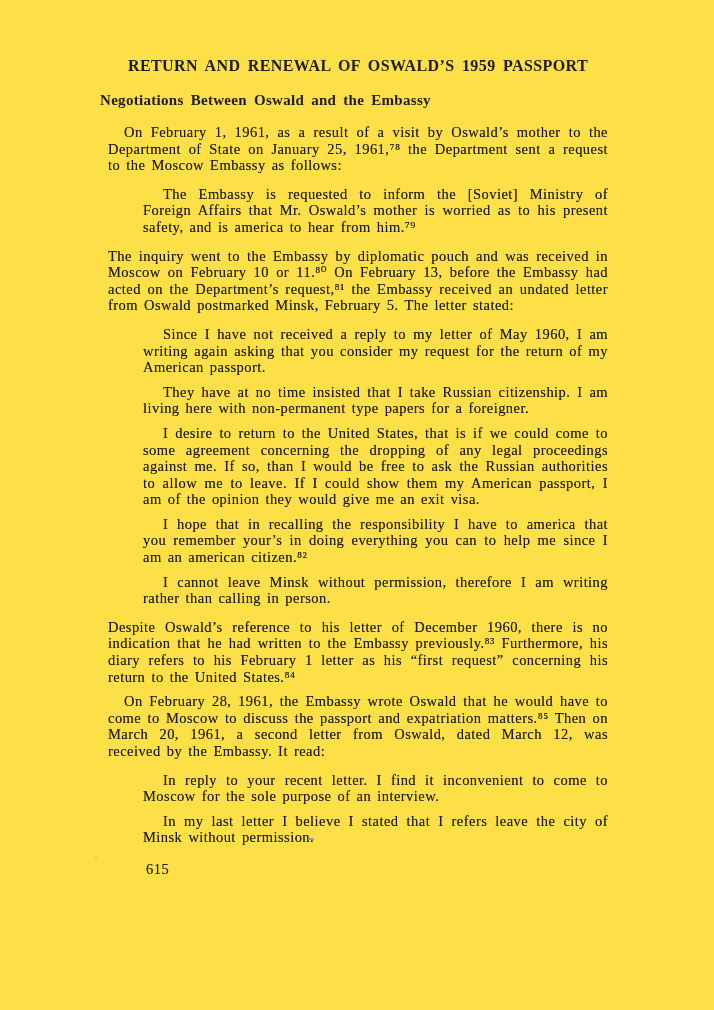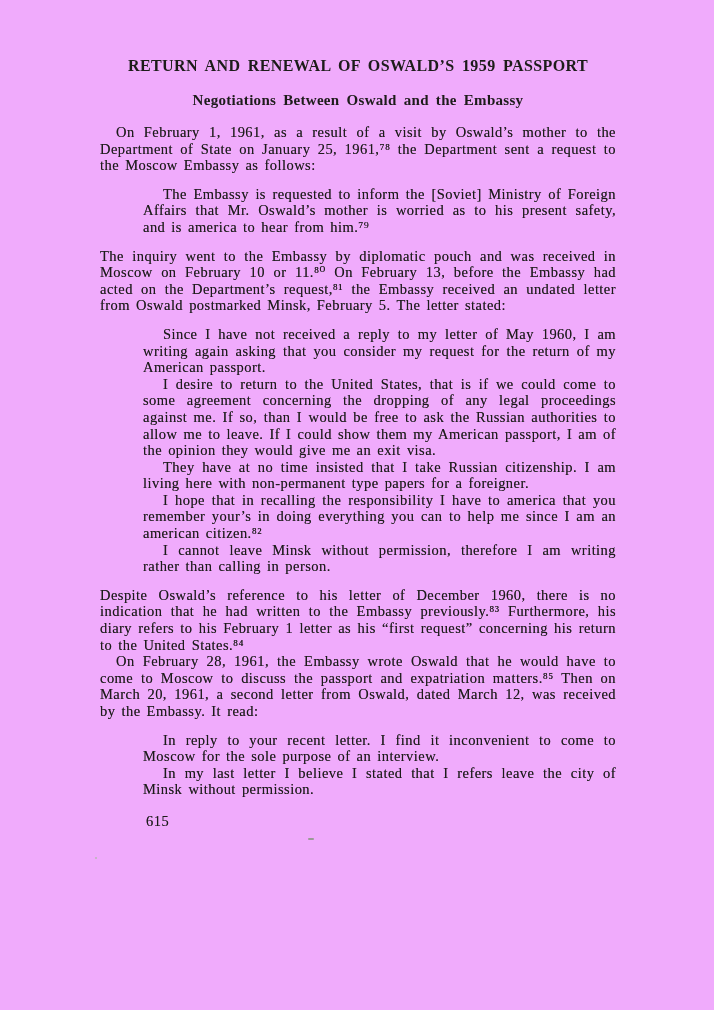--- a/index.html
+++ b/index.html
@@ -4,21 +4,21 @@
 <style>
   html, body {
     margin: 0;
     padding: 0;
     background: #ffffff;
   }
   .page {
     position: relative;
     width: 714px;
     height: 1010px;
-    background: #f0abfc;
+    background: #fde047;
     overflow: hidden;
     font-family: "Liberation Serif", "DejaVu Serif", serif;
     color: #1d1c1a;
   }
   .text-column {
     position: absolute;
     left: 100px;
     top: 0;
     width: 516px;
   }
@@ -26,37 +26,37 @@
     margin: 57px 0 0 0;
     text-align: center;
     font-size: 16px;
     font-weight: bold;
     letter-spacing: 0.4px;
     word-spacing: 3px;
     white-space: nowrap;
   }
   .doc-subtitle {
     margin: 17px 0 0 0;
-    text-align: center;
+    text-align: left;
     font-size: 15px;
     font-weight: bold;
     letter-spacing: 0.3px;
     word-spacing: 3px;
     white-space: nowrap;
   }
   .doc-body {
     margin-top: 15px;
     font-size: 14.5px;
     line-height: 16.6px;
     letter-spacing: 0.45px;
     word-spacing: 2px;
     text-shadow: 0 0 0.4px rgba(20,20,20,0.55);
   }
   .doc-body p {
-    margin: 0;
+    margin: 8px;
     text-align: justify;
   }
   .doc-body p.gap {
     margin-top: 12px;
   }
   .doc-body p.body.indent {
     text-indent: 16px;
   }
   .doc-body p.quote {
     margin-left: 43px;
@@ -94,22 +94,22 @@
 
 <div class="page">
   <div class="text-column">
     <h1 class="doc-title">RETURN AND RENEWAL OF OSWALD’S 1959 PASSPORT</h1>
     <h2 class="doc-subtitle">Negotiations Between Oswald and the Embassy</h2>
     <div class="doc-body">
         <p class="body indent">On February 1, 1961, as a result of a visit by Oswald’s mother to the Department of State on January 25, 1961,⁷⁸ the Department sent a request to the Moscow Embassy as follows:</p>
         <p class="quote indent gap">The Embassy is requested to inform the [Soviet] Ministry of Foreign Affairs that Mr. Oswald’s mother is worried as to his present safety, and is america to hear from him.⁷⁹</p>
         <p class="body gap">The inquiry went to the Embassy by diplomatic pouch and was received in Moscow on February 10 or 11.⁸⁰ On February 13, before the Embassy had acted on the Department’s request,⁸¹ the Embassy received an undated letter from Oswald postmarked Minsk, February 5. The letter stated:</p>
         <p class="quote indent gap">Since I have not received a reply to my letter of May 1960, I am writing again asking that you consider my request for the return of my American passport.</p>
+        <p class="quote indent">They have at no time insisted that I take Russian citizenship. I am living here with non-permanent type papers for a foreigner.</p>
         <p class="quote indent">I desire to return to the United States, that is if we could come to some agreement concerning the dropping of any legal proceedings against me. If so, than I would be free to ask the Russian authorities to allow me to leave. If I could show them my American passport, I am of the opinion they would give me an exit visa.</p>
-        <p class="quote indent">They have at no time insisted that I take Russian citizenship. I am living here with non-permanent type papers for a foreigner.</p>
         <p class="quote indent">I hope that in recalling the responsibility I have to america that you remember your’s in doing everything you can to help me since I am an american citizen.⁸²</p>
         <p class="quote indent">I cannot leave Minsk without permission, therefore I am writing rather than calling in person.</p>
         <p class="body gap">Despite Oswald’s reference to his letter of December 1960, there is no indication that he had written to the Embassy previously.⁸³ Furthermore, his diary refers to his February 1 letter as his “first request” concerning his return to the United States.⁸⁴</p>
         <p class="body indent">On February 28, 1961, the Embassy wrote Oswald that he would have to come to Moscow to discuss the passport and expatriation matters.⁸⁵ Then on March 20, 1961, a second letter from Oswald, dated March 12, was received by the Embassy. It read:</p>
         <p class="quote indent gap">In reply to your recent letter. I find it inconvenient to come to Moscow for the sole purpose of an interview.</p>
         <p class="quote indent">In my last letter I believe I stated that I refers leave the city of Minsk without permission.</p>
       </div>
     <div class="page-number">615</div>
   </div>
   <div class="artifact-dash"></div>

